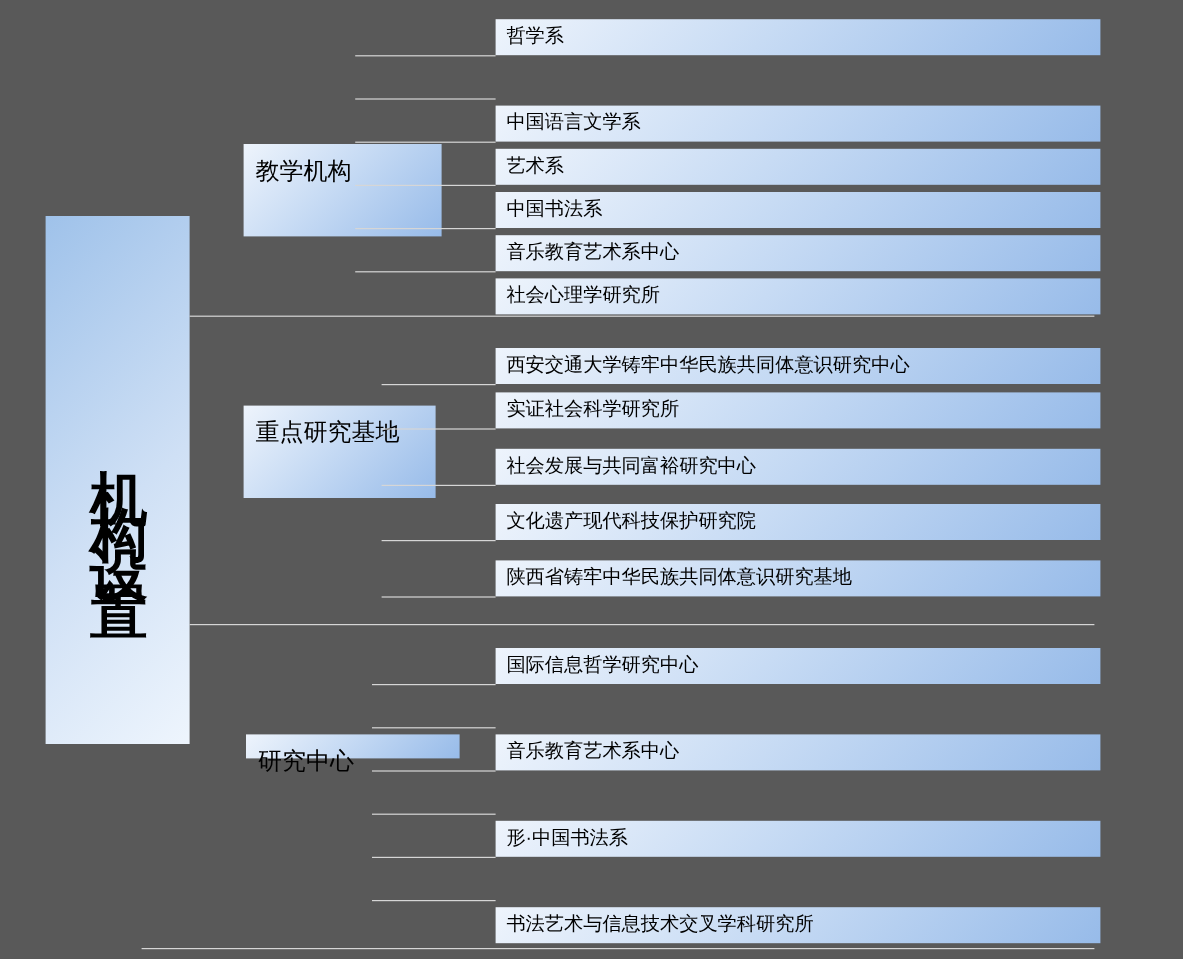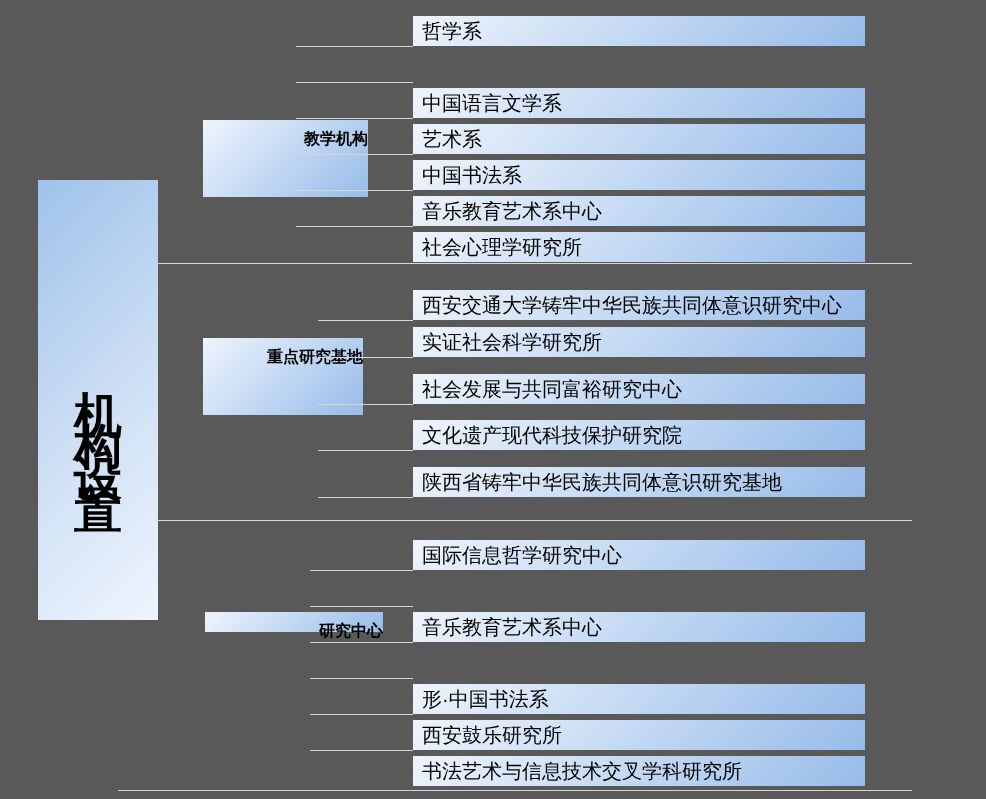--- a/index.html
+++ b/index.html
@@ -17,35 +17,34 @@
   
   .node{
     position:absolute;
     background:linear-gradient(135deg,#eef4fc 0%,#c7dbf4 45%,#97bbe9 100%);
     color:#000;
     box-sizing:border-box;
   }
   
   .item{
     left:413px;
-    width:452px;
+    width:504px;
     height:30px;
-    font-size:20px;
+    font-size:16px;
     line-height:30px;
     padding-left:9px;
     white-space:nowrap;
     overflow:hidden;
   }
   
   .cat{
-    font-size:16px;
-    font-weight:700;
+    font-size:20px;
+    font-weight:400;
     padding:9px 0 0 10px;
     white-space:nowrap;
-    text-align:right;
   }
   
   .root{
     left:38px;
     top:180px;
     width:120px;
     height:440px;
     background:linear-gradient(135deg,#9fc2ea 0%,#cfe0f5 55%,#eef5fd 100%);
     display:flex;
     align-items:center;
@@ -89,21 +88,20 @@
 
   <div class="node item" style="top:290px">西安交通大学铸牢中华民族共同体意识研究中心</div>
   <div class="node item" style="top:327px">实证社会科学研究所</div>
   <div class="node item" style="top:374px">社会发展与共同富裕研究中心</div>
   <div class="node item" style="top:420px">文化遗产现代科技保护研究院</div>
   <div class="node item" style="top:467px">陕西省铸牢中华民族共同体意识研究基地</div>
 
   <div class="node item" style="top:540px">国际信息哲学研究中心</div>
   <div class="node item" style="top:612px">音乐教育艺术系中心</div>
   <div class="node item" style="top:684px">形·中国书法系</div>
-  <div class="node item" style="top:720px">西安鼓乐研究所</div>
   <div class="node item" style="top:756px">书法艺术与信息技术交叉学科研究所</div>
 
   <div class="hline" style="left:296px;top:46px;width:117px"></div>
   <div class="hline" style="left:296px;top:82px;width:117px"></div>
   <div class="hline" style="left:296px;top:118px;width:117px"></div>
   <div class="hline" style="left:296px;top:154px;width:117px"></div>
   <div class="hline" style="left:296px;top:190px;width:117px"></div>
   <div class="hline" style="left:296px;top:226px;width:117px"></div>
 
   <div class="hline" style="left:318px;top:320px;width:95px"></div>

